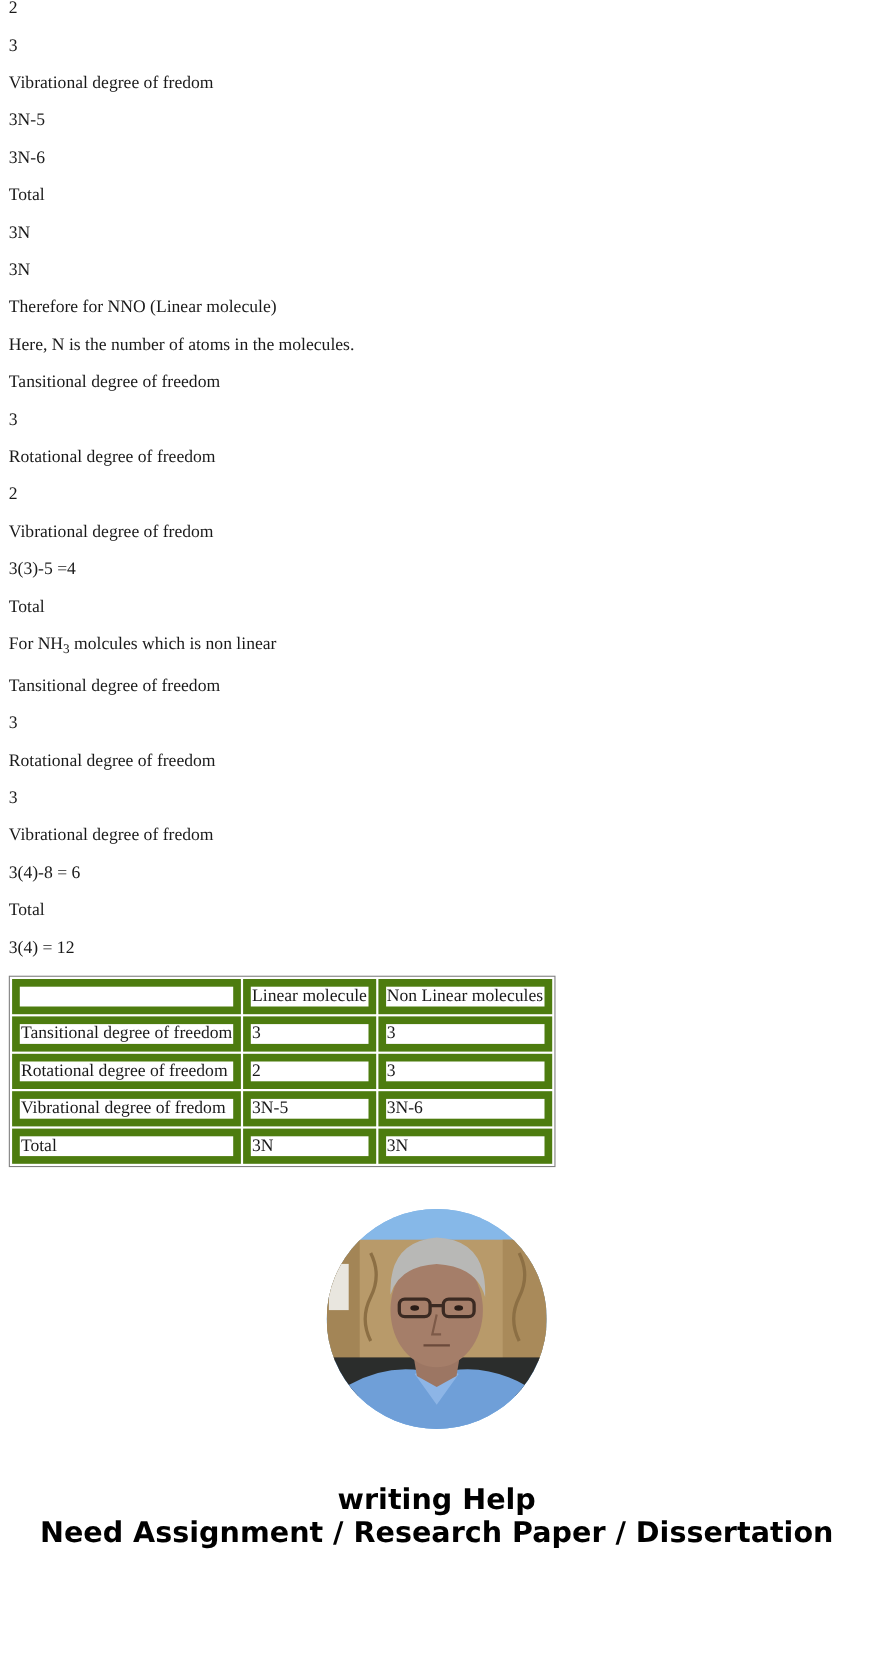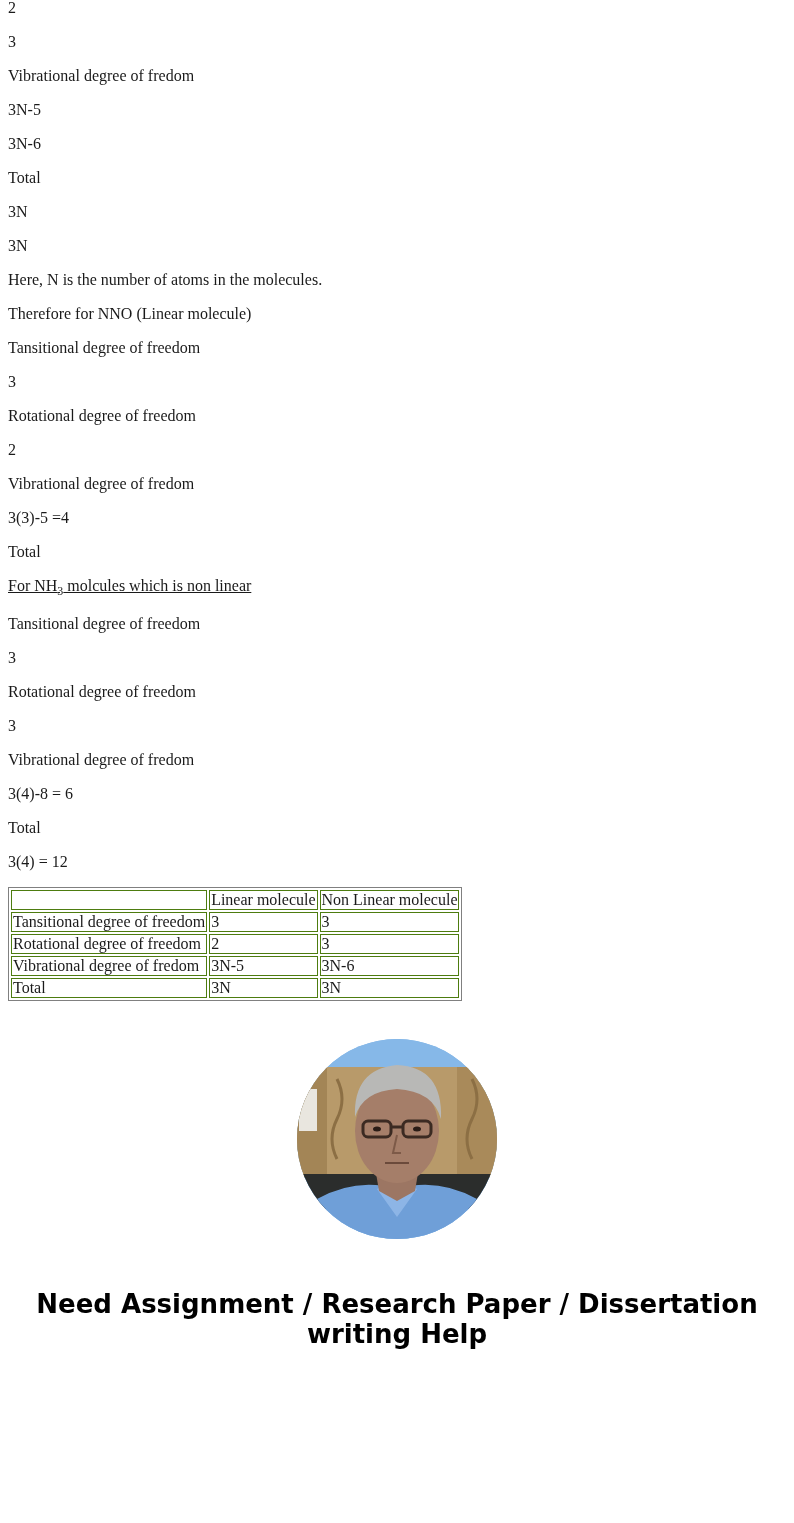--- a/index.html
+++ b/index.html
@@ -18,38 +18,37 @@
     .content {
       margin-top: -9px;
     }
     p {
       margin: 0;
       line-height: 18px;
       padding: 8px 0 8px 0;
     }
     p.sub-line {
       padding: 8px 0 12px 0;
-      text-decoration: underline;
     }
     sub {
       font-size: 12px;
       vertical-align: -4px;
       line-height: 0;
     }
     table.summary {
       border: 1px solid #808080;
       border-collapse: separate;
       border-spacing: 2px;
       margin-top: 8px;
       font-family: "Liberation Serif", serif;
       font-size: 16px;
       color: #1a1a1a;
     }
     table.summary td {
-      border: 1px solid #4d7c0f;
+      border: 7px solid #4d7c0f;
       padding: 0 1px;
       height: 18px;
       line-height: 18px;
       white-space: nowrap;
     }
     .avatar-wrap {
       display: flex;
       justify-content: center;
       margin-top: 38px;
     }
@@ -84,22 +83,22 @@
 
 <div class="content">
   <p>2</p>
   <p>3</p>
   <p>Vibrational degree of fredom</p>
   <p>3N-5</p>
   <p>3N-6</p>
   <p>Total</p>
   <p>3N</p>
   <p>3N</p>
+  <p>Therefore for NNO (Linear molecule)</p>
   <p>Here, N is the number of atoms in the molecules.</p>
-  <p>Therefore for NNO (Linear molecule)</p>
   <p>Tansitional degree of freedom</p>
   <p>3</p>
   <p>Rotational degree of freedom</p>
   <p>2</p>
   <p>Vibrational degree of fredom</p>
   <p>3(3)-5 =4</p>
   <p>Total</p>
 
   <p class="sub-line"><span>For NH</span><sub>3</sub><span> molcules which is non linear</span></p>
 
@@ -110,21 +109,21 @@
   <p>Vibrational degree of fredom</p>
   <p>3(4)-8 = 6</p>
   <p>Total</p>
   <p>3(4) = 12</p>
 
   <table class="summary">
     <tbody>
         <tr>
       <td></td>
       <td>Linear molecule</td>
-      <td>Non Linear molecule</td>
+      <td>Non Linear molecules</td>
     </tr>
     <tr>
       <td>Tansitional degree of freedom</td>
       <td>3</td>
       <td>3</td>
     </tr>
     <tr>
       <td>Rotational degree of freedom</td>
       <td>2</td>
       <td>3</td>
@@ -175,15 +174,15 @@
       <ellipse cx="80" cy="90" rx="4" ry="2.5" fill="#2a1c16"></ellipse>
       <ellipse cx="120" cy="90" rx="4" ry="2.5" fill="#2a1c16"></ellipse>
 
       <path d="M100 96 L96 114 L104 114" stroke="#7d5a48" stroke-width="2" fill="none"></path>
       <line x1="88" y1="124" x2="112" y2="124" stroke="#6b4a3b" stroke-width="2"></line>
     </svg>
   </div>
 </div>
 
 <div class="promo">
+  <div>writing Help</div>
   <div>Need Assignment / Research Paper / Dissertation</div>
-  <div>writing Help</div>
 </div>
 
 </body></html>

